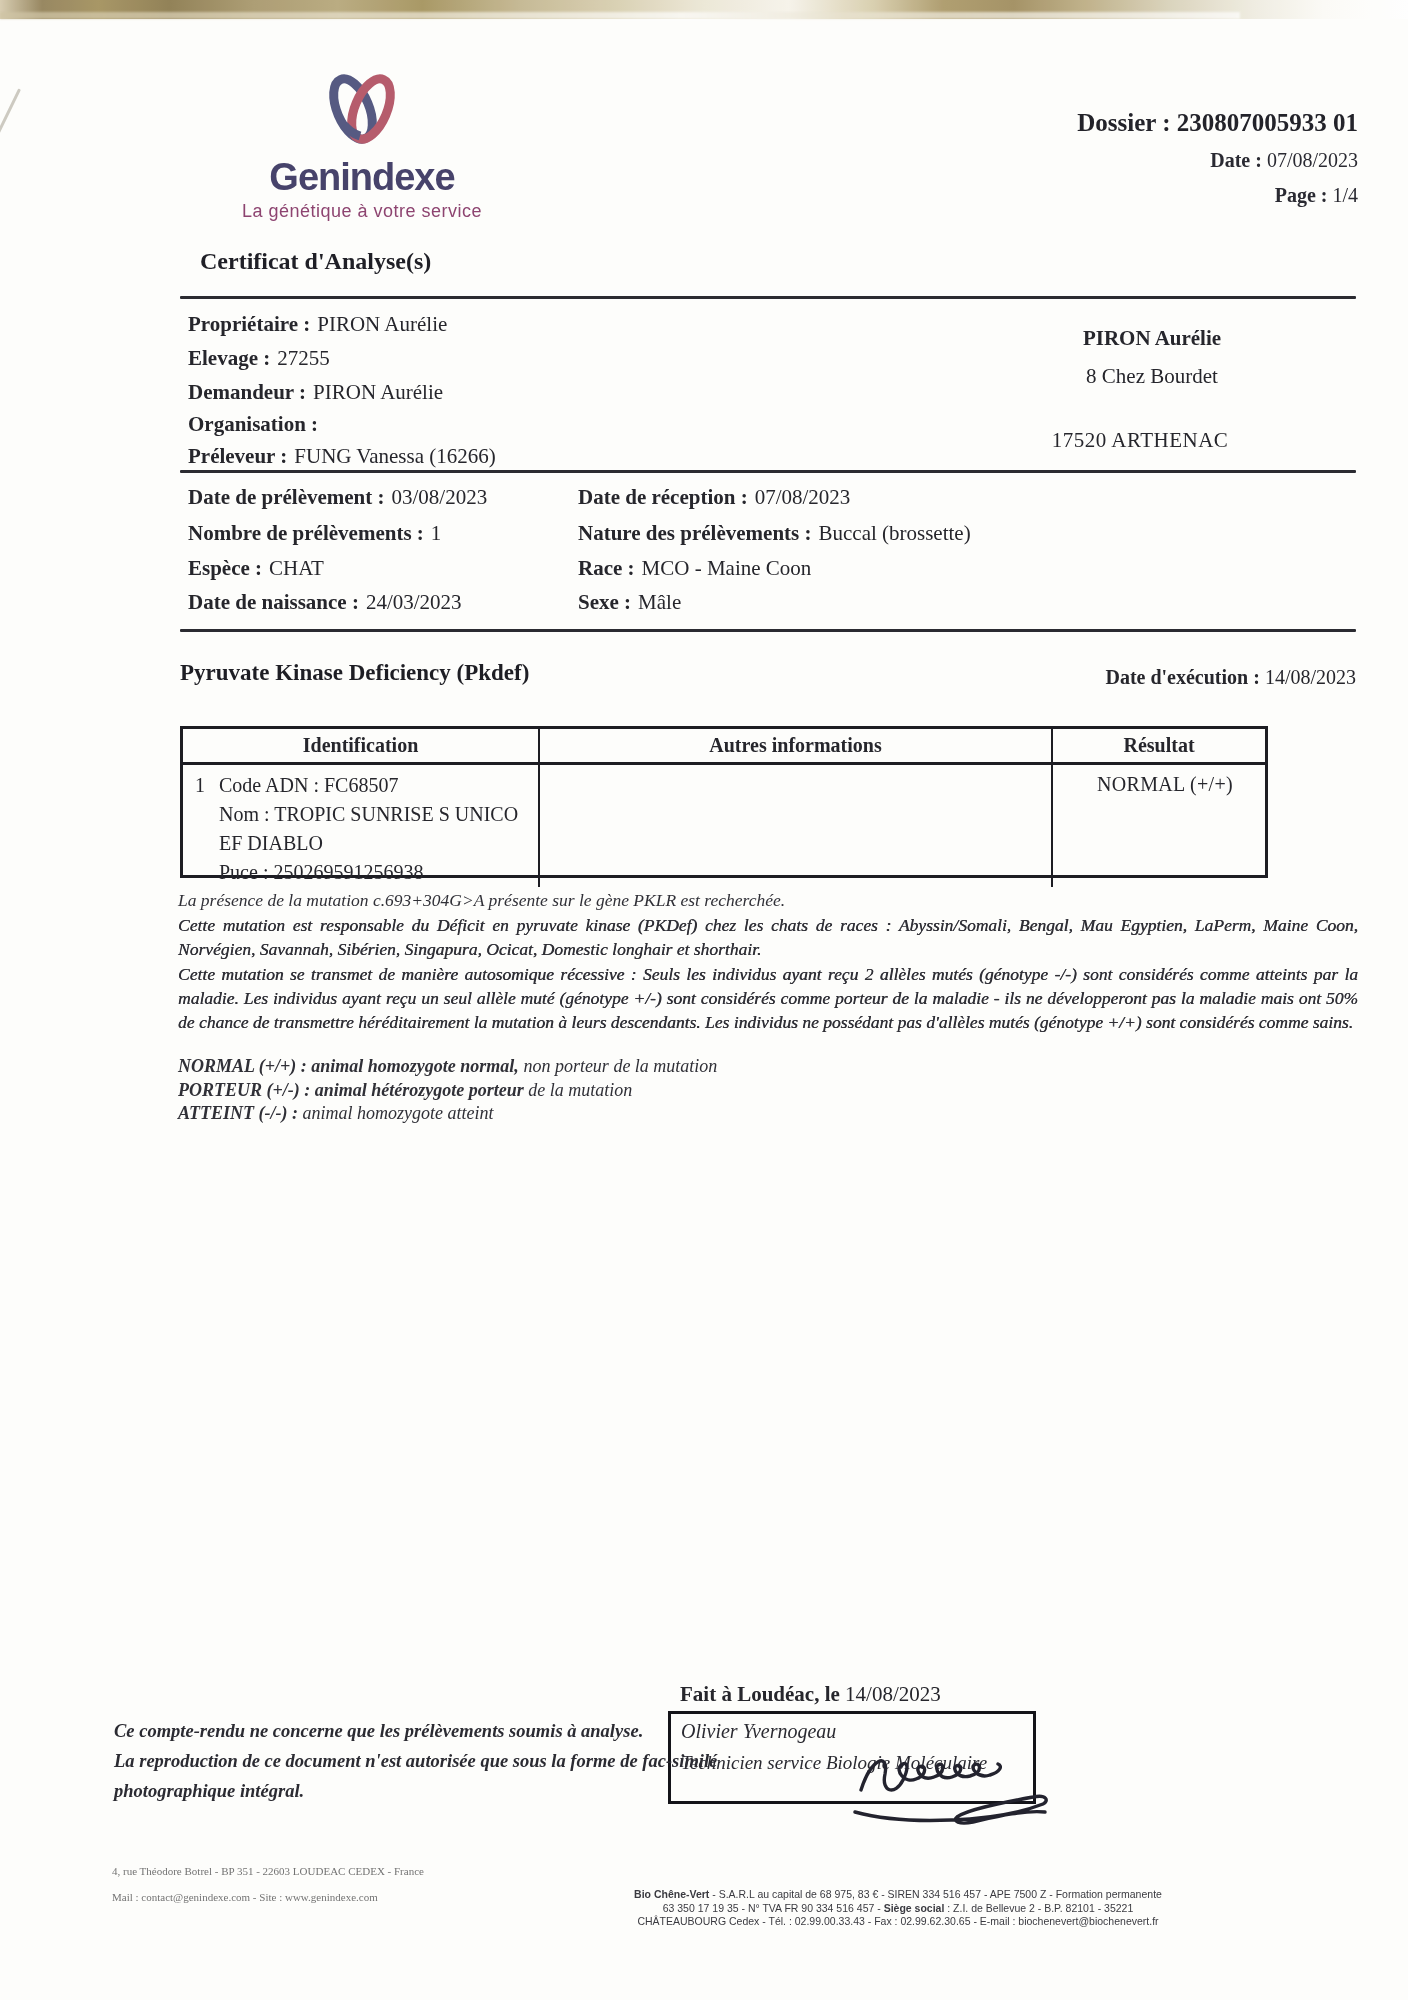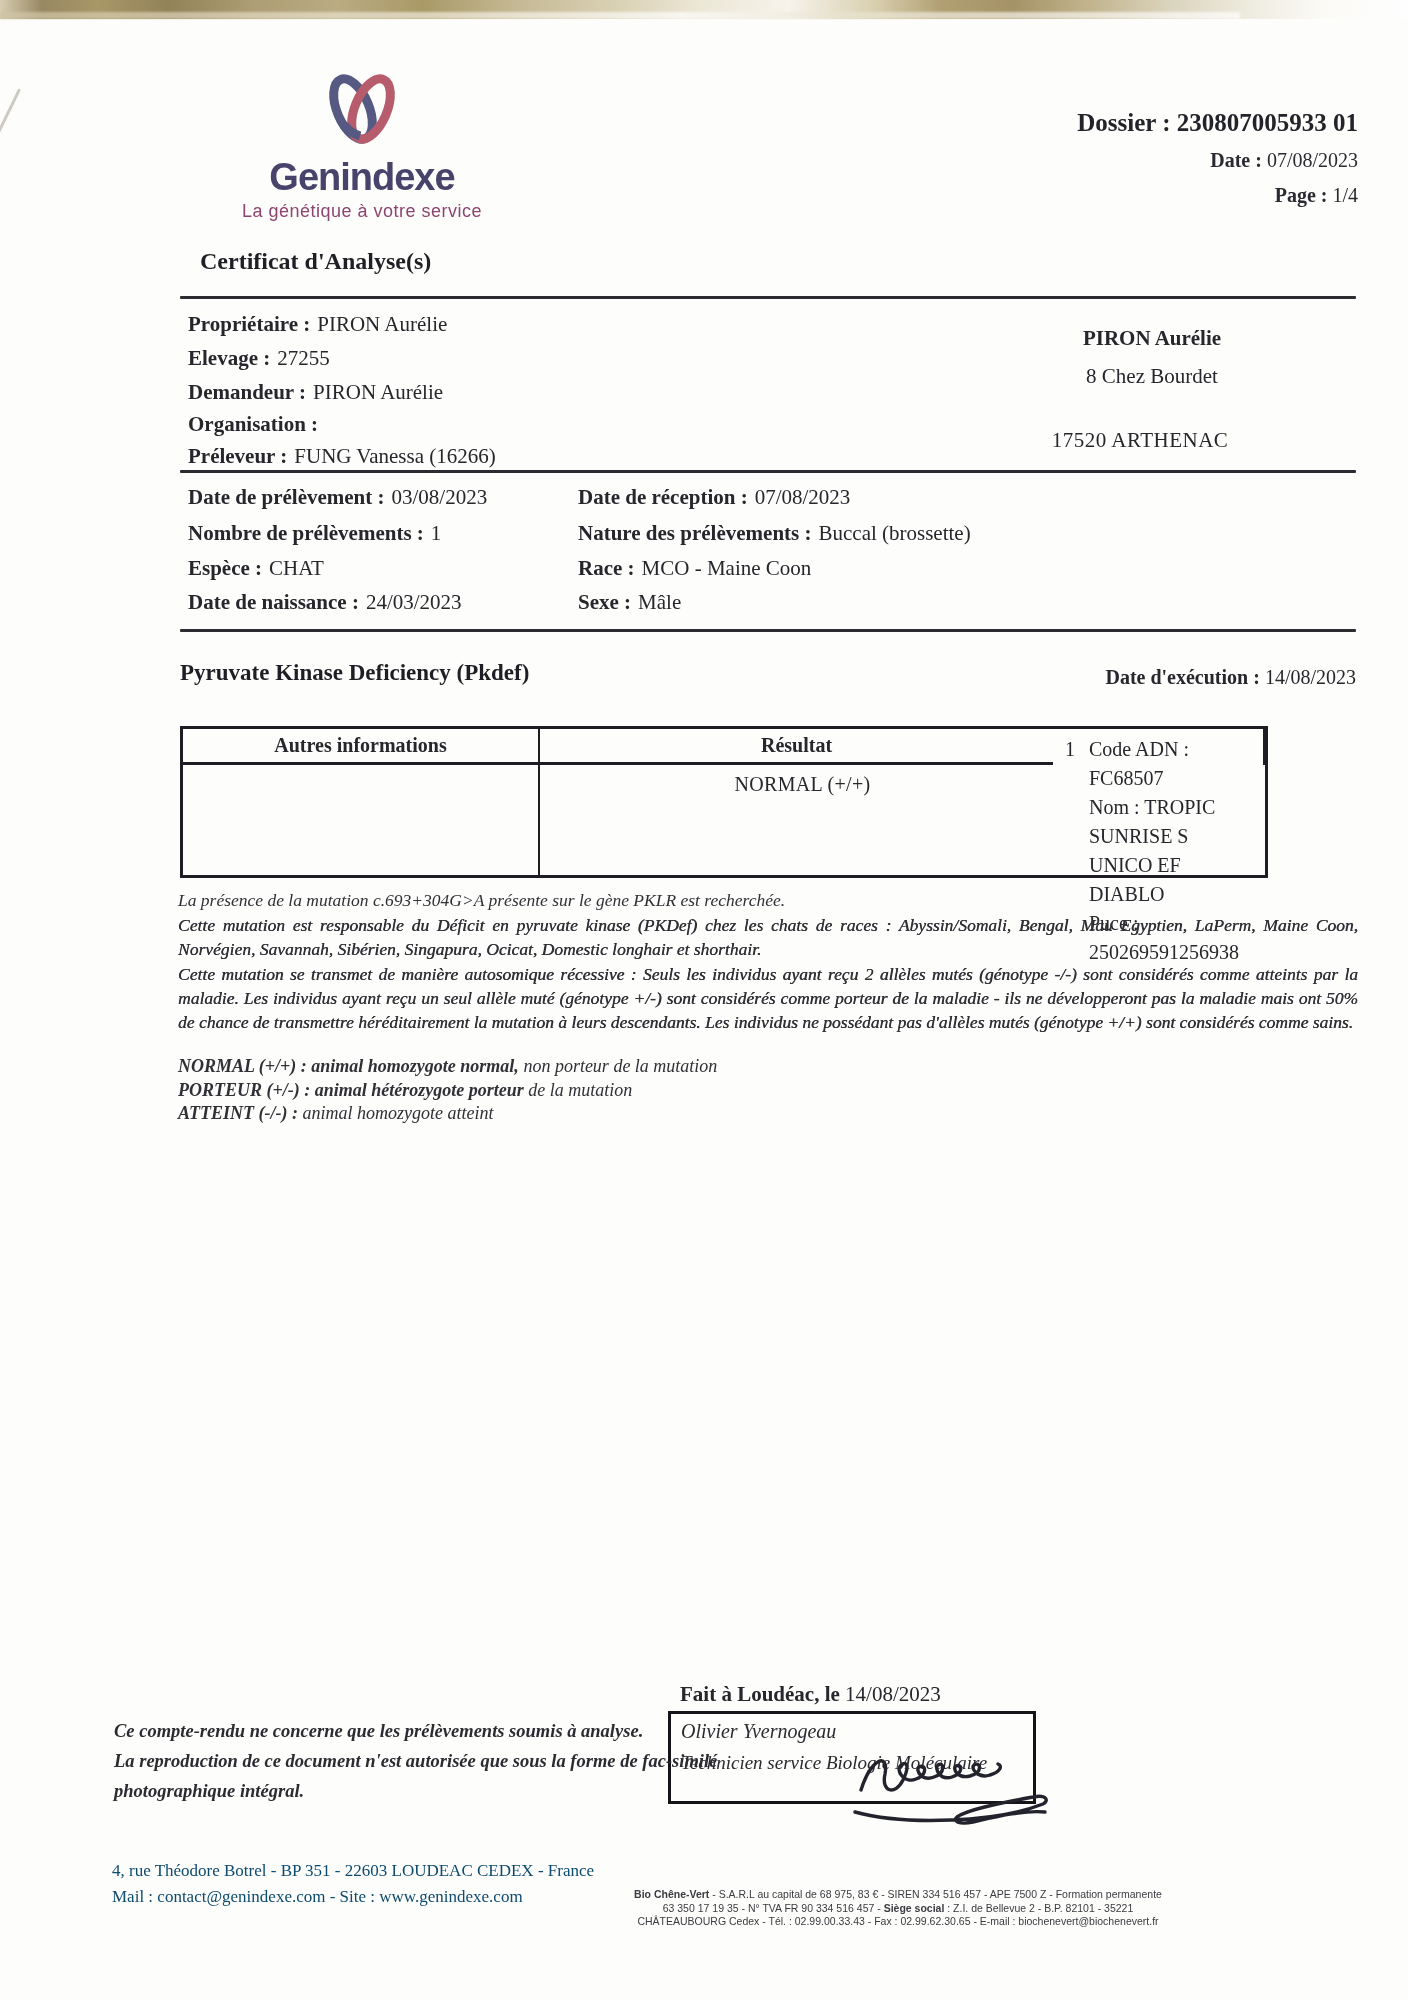--- a/index.html
+++ b/index.html
@@ -85,21 +85,21 @@
   .sig-box{
     left:668px;top:1711px;width:368px;height:93px;
     border:3px solid #141419;box-sizing:border-box;padding:6px 10px;
   }
   .sig-name{font-style:italic;font-size:20px;color:#2a2a31;}
   .sig-role{font-style:italic;font-size:19px;color:#2a2a31;margin-top:9px;}
   .sig-svg{left:845px;top:1738px;}
   
   .disclaimer{left:114px;top:1716px;font-style:italic;font-weight:bold;font-size:18.5px;line-height:30px;color:#2b2b32;}
   
-  .footer-left{left:112px;top:1858px;font-size:17px;line-height:26px;color:#0c4a6e;}
+  .footer-left{left:112px;top:1858px;font-size:11px;line-height:26px;color:#737373;}
   .footer-right{
     left:552px;top:1888px;width:692px;text-align:center;
     font-family:"Liberation Sans", sans-serif;font-size:10.5px;
     line-height:13.5px;color:#3a3a40;
   }
   .footer-right b{font-weight:bold;}
 </style>
 </head>
 <body>
 
@@ -186,20 +186,21 @@
 
 <div class="abs rule" style="top:629px"></div>
 
 <div class="abs analysis-h">Pyruvate Kinase Deficiency (Pkdef)</div>
 <div class="abs exec-date">
   <span class="lbl">Date d'exécution :</span>
   <span>14/08/2023</span>
 </div>
 
 <div class="abs rtable">
+  <div class="th bdr">Identification</div>
   <div class="th bdr">Autres informations</div>
   <div class="th">Résultat</div>
   <div class="td bdr id-cell">
     <span>1</span>
     <span>
       <div>Code ADN : FC68507</div>
       <div style="max-width:300px">Nom : TROPIC SUNRISE S UNICO EF DIABLO</div>
       <div>Puce : 250269591256938</div>
     </span>
   </div>

